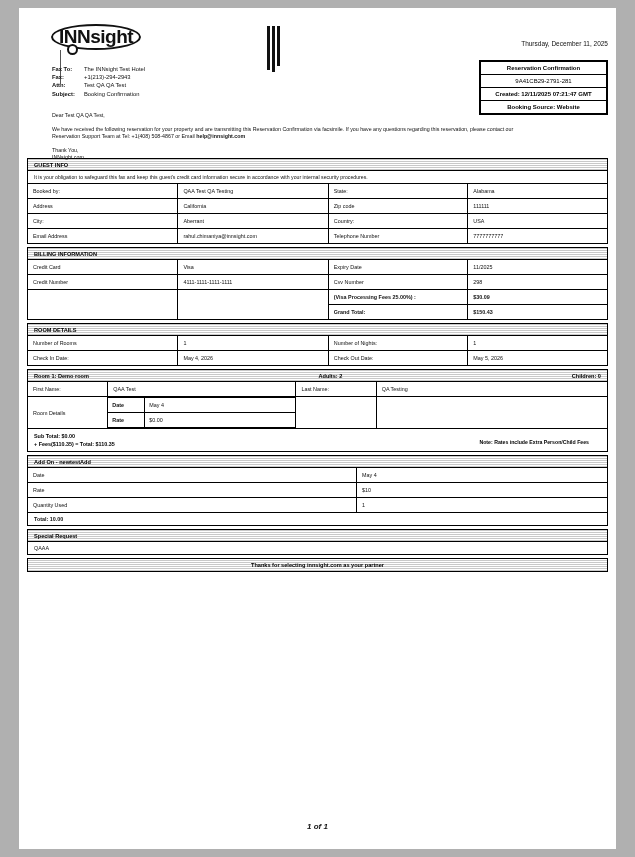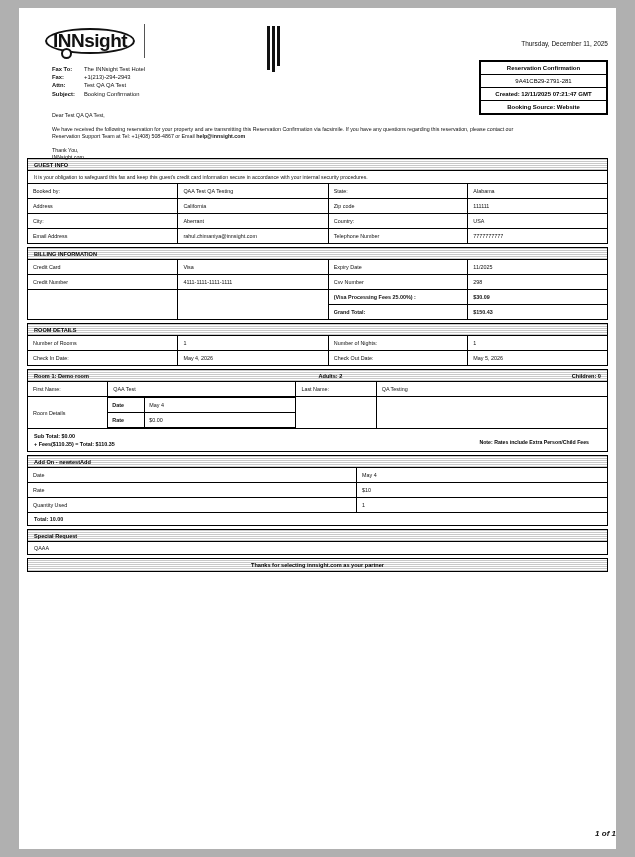--- a/index.html
+++ b/index.html
@@ -13,21 +13,21 @@
     position:absolute;left:19px;top:8px;
     width:597px;height:841px;
     background:#ffffff;
     box-sizing:border-box;
     padding:0;
   }
   .inner{position:relative;width:100%;height:100%;}
 
   
   .hdr{position:relative;height:92px;}
-  .logo-wrap{position:absolute;left:26px;top:16px;display:flex;align-items:center;}
+  .logo-wrap{position:absolute;left:32px;top:16px;display:flex;align-items:flex-start;flex-direction:column;}
   .logo-mark{font-size:19px;font-weight:bold;letter-spacing:-0.5px;color:#111;line-height:1;}
   .logo-mark .oval{
     display:inline-block;border:2px solid #111;border-radius:50%;
     padding:1px 6px 2px 6px;position:relative;
   }
   .logo-mark .oval:after{
     content:"";position:absolute;left:14px;bottom:-7px;width:7px;height:7px;
     border:2px solid #111;border-radius:50%;background:#fff;
   }
   .logo-div{width:1px;background:#555;height:34px;margin:0 7px 0 9px;}
@@ -86,21 +86,21 @@
   .sp-body{font-size:5.4px;padding:3px 6px;color:#111;}
 
   .thanksbar{
     margin:0 8px;border:1px solid #000;text-align:center;font-size:5.6px;font-weight:bold;
     padding:3px 0;
     background-image:repeating-linear-gradient(0deg,#c9c9c9 0 1px,#ffffff 1px 2px),
                      repeating-linear-gradient(90deg,#c9c9c9 0 1px,#ffffff 1px 2px);
     background-color:#dcdcdc;color:#000;
   }
 
-  .pagefoot{position:absolute;left:0;right:0;bottom:11px;text-align:right;
+  .pagefoot{position:absolute;left:0;right:0;bottom:18px;text-align:center;
             font-size:8px;font-style:italic;font-weight:bold;color:#111;}
 
   
   table.mini{width:100%;border-collapse:collapse;table-layout:fixed;}
   table.mini td{border:1px solid #000;font-size:5.4px;padding:3px 4px;height:8px;}
   table.mini td.lbl{font-weight:bold;width:28px;}
 </style>
 </head>
 <body>
 

